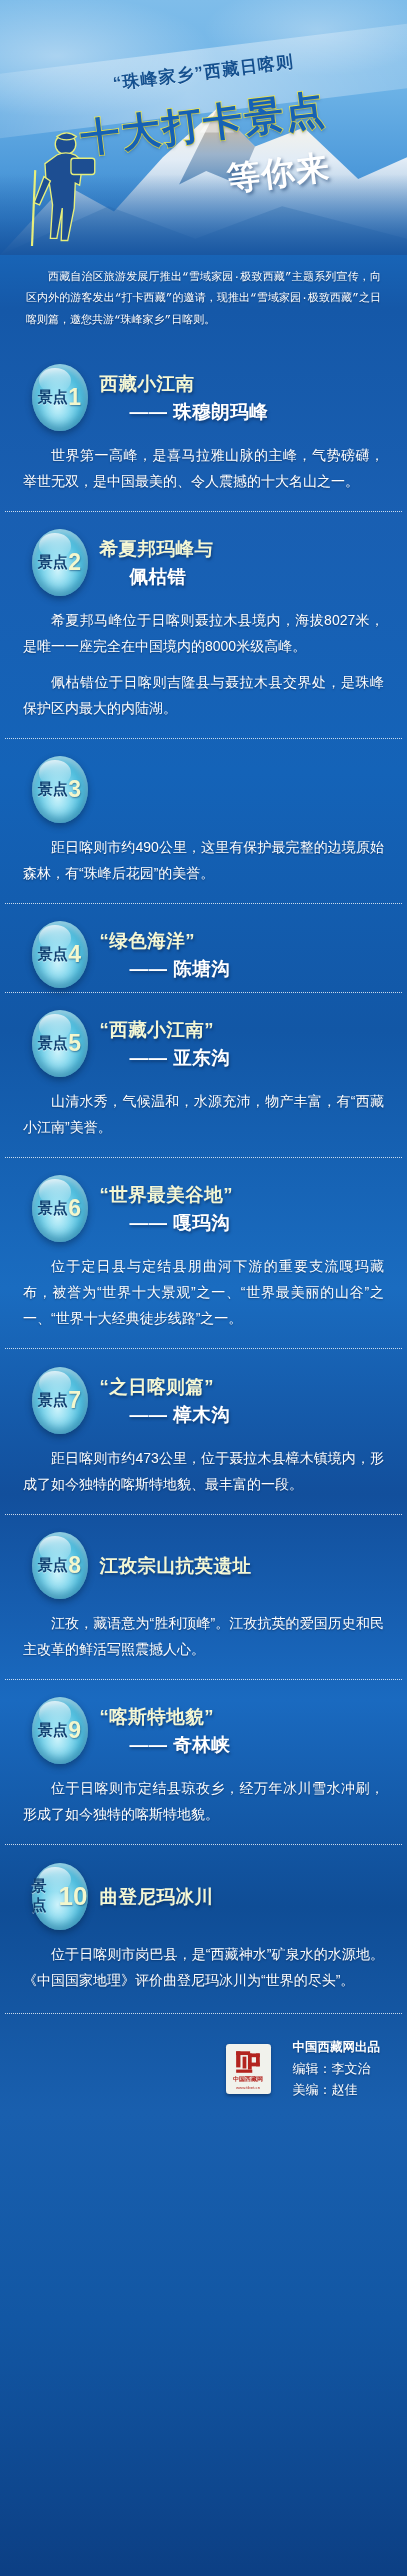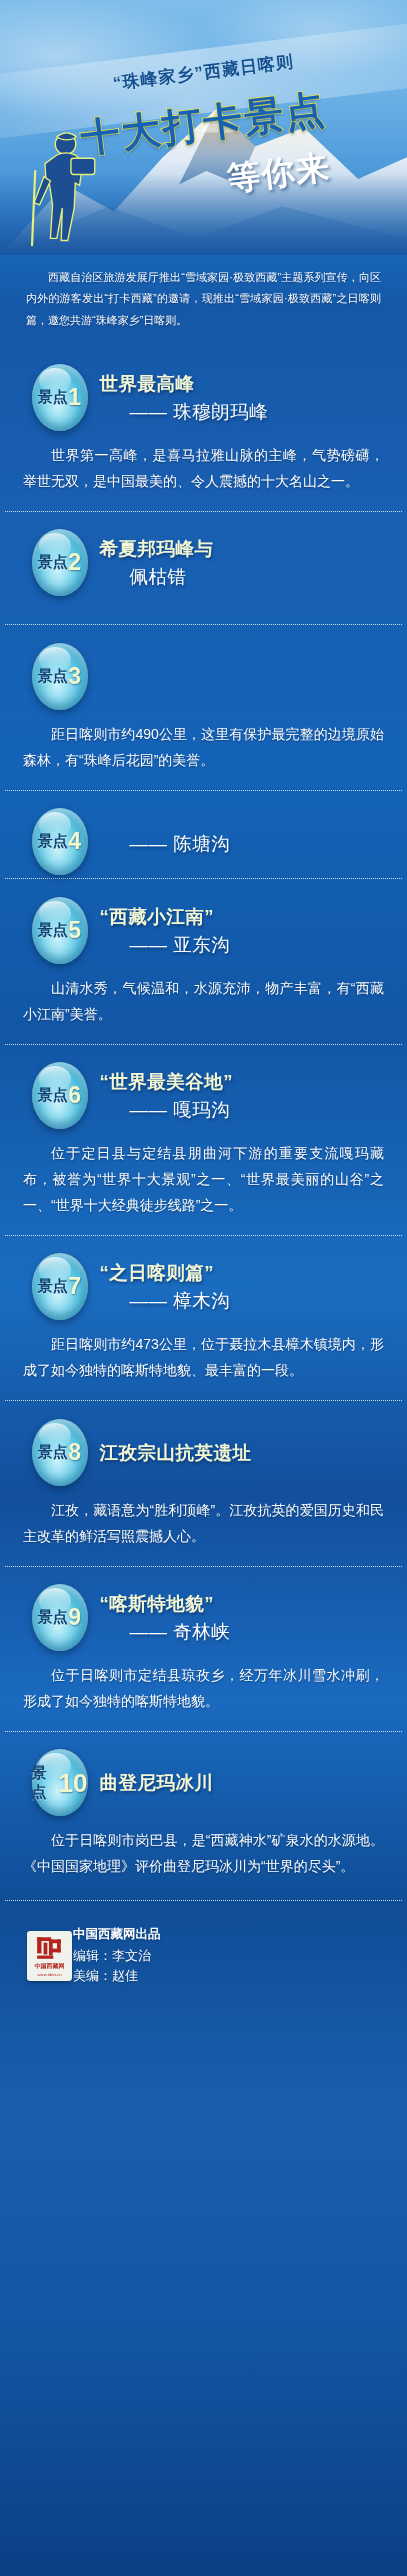--- a/index.html
+++ b/index.html
@@ -38,21 +38,21 @@
     -webkit-text-stroke:1.6px #f2ea4e;
     paint-order:stroke fill;
     text-shadow:0 1.6px 3.3px rgba(10,45,90,.35); }
   .hero-title2 { position:absolute; right:76px; top:151px; transform:rotate(-7deg);
     font-size:33px; font-weight:bold; letter-spacing:1.6px; color:#ffffff;
     text-shadow:1.6px 2.2px 3.3px rgba(12,50,98,.55); }
   .hiker { position:absolute; left:18.5px; top:130px; width:92px; height:122px; }
   .hiker svg { width:100%; height:100%; display:block; }
 
   
-  .intro { position:relative; padding:12px 26px 18.5px 26px; }
+  .intro { position:relative; padding:12px 26px 18.5px 26px;font-family:Liberation Mono, monospace; }
   .intro-text { font-size:11px; line-height:1.95; text-align:justify; text-indent:2em;
     color:#ffffff; text-shadow:0 0.5px 1.6px rgba(0,30,70,.55); }
 
   
   .sec { position:relative; padding:0 0 3.3px 0; }
   .sec-head { position:relative; display:flex; align-items:center; gap:12px;
     padding:14px 22px 3.3px 31.5px; min-height:74px; }
   .badge { position:relative; flex:0 0 auto; width:56px; height:67px; }
   .badge-oval { position:absolute; inset:0; border-radius:50%;
     background:radial-gradient(ellipse at 46% 62%, #cdf3fb 0%, #8ddcf0 28%, #50bede 55%, #2f9cc4 78%, #2b7fa8 100%);
@@ -61,31 +61,31 @@
     border-radius:50%; background:linear-gradient(180deg, rgba(255,255,255,.72), rgba(255,255,255,0)); }
   .badge-txt { position:absolute; inset:0; display:flex; align-items:center; justify-content:center;
     font-size:15px; font-weight:bold; color:#0f3f70; letter-spacing:0px;
     text-shadow:0 0.5px 0 rgba(255,255,255,.45); }
   .badge-num { font-size:23px; color:#f3f7cd; margin-left:0.5px; line-height:1;
     text-shadow:0.5px 1.1px 1.6px rgba(10,45,90,.5); }
   .badge-num.wide { font-size:26px; }
   .sec-titles { flex:1 1 auto; text-align:left; }
   .sec-t1 { font-size:18.5px; font-weight:bold; color:#f4f7d4; letter-spacing:0.5px;
     text-shadow:1.1px 1.6px 2.7px rgba(8,40,85,.6); }
-  .sec-t2 { font-size:18.5px; font-weight:normal; color:#ffffff; letter-spacing:0.5px;
+  .sec-t2 { font-size:18.5px; font-weight:bold; color:#ffffff; letter-spacing:0.5px;
     text-shadow:1.1px 1.6px 2.7px rgba(8,40,85,.6); margin-top:3px; }
   .sec-t2.indent { padding-left:30px; }
   .sec-body { padding:8.7px 23px 16.3px 23px; font-size:14px; line-height:1.85;
     text-align:justify; text-indent:2em; text-shadow:0 0.5px 1.6px rgba(0,30,70,.55); }
   .sec-body p + p { margin-top:9.8px; }
   .divider { height:0; border-top:1.6px dotted rgba(255,255,255,.78); margin:0 5.4px; }
 
   
-  .footer { display:flex; align-items:center; 
-    gap:1px; padding:25px 27px 29px 27px; }
+  .footer { display:flex; align-items:center; justify-content:flex-end;
+    gap:22px; padding:25px 27px 29px 27px; }
   .logo { width:45px; height:50px; border-radius:3.3px; background:#f1f2ec;
     display:flex; flex-direction:column; align-items:center; justify-content:center; gap:1.1px;
     box-shadow:0 1.1px 3.3px rgba(0,20,50,.4); }
   .logo-mark { width:29px; height:25px; }
   .logo-cn { font-size:6px; color:#b3241f; font-weight:bold; letter-spacing:0; }
   .logo-url { font-size:4.3px; color:#b3241f; letter-spacing:0; }
   .credits { text-align:left; }
   .credit-main { font-size:12.5px; font-weight:bold; color:#ffffff; margin-bottom:3.3px;
     text-shadow:0 0.5px 1.6px rgba(0,30,70,.5); }
   .credit-line { font-size:13px; color:#ffffff; line-height:1.55;
@@ -152,21 +152,21 @@
         <div class="sec-head">
           <div class="badge">
             <div class="badge-oval"></div>
             <div class="badge-gloss"></div>
             <div class="badge-txt">
               <span>景点</span>
               <span class="badge-num">1</span>
             </div>
           </div>
           <div class="sec-titles">
-            <div class="sec-t1">世界最高峰</div>
+            <div class="sec-t1">西藏小江南</div>
             <div class="sec-t2 indent">—— 珠穆朗玛峰</div>
           </div>
         </div>
         <div class="sec-body">
           <p>世界第一高峰，是喜马拉雅山脉的主峰，气势磅礴，举世无双，是中国最美的、令人震撼的十大名山之一。</p>
         </div>
         <div class="divider"></div>
       </div>
       <div class="sec">
         <div class="sec-head">
@@ -177,20 +177,22 @@
               <span>景点</span>
               <span class="badge-num">2</span>
             </div>
           </div>
           <div class="sec-titles">
             <div class="sec-t1">希夏邦玛峰与</div>
             <div class="sec-t2 indent">佩枯错</div>
           </div>
         </div>
         <div class="sec-body">
+          <p>希夏邦马峰位于日喀则聂拉木县境内，海拔8027米，是唯一一座完全在中国境内的8000米级高峰。</p>
+          <p>佩枯错位于日喀则吉隆县与聂拉木县交界处，是珠峰保护区内最大的内陆湖。</p>
         </div>
         <div class="divider"></div>
       </div>
       <div class="sec">
         <div class="sec-head">
           <div class="badge">
             <div class="badge-oval"></div>
             <div class="badge-gloss"></div>
             <div class="badge-txt">
               <span>景点</span>
@@ -207,20 +209,21 @@
         <div class="sec-head">
           <div class="badge">
             <div class="badge-oval"></div>
             <div class="badge-gloss"></div>
             <div class="badge-txt">
               <span>景点</span>
               <span class="badge-num">4</span>
             </div>
           </div>
           <div class="sec-titles">
+            <div class="sec-t1">“绿色海洋”</div>
             <div class="sec-t2 indent">—— 陈塘沟</div>
           </div>
         </div>
         <div class="divider"></div>
       </div>
       <div class="sec">
         <div class="sec-head">
           <div class="badge">
             <div class="badge-oval"></div>
             <div class="badge-gloss"></div>

